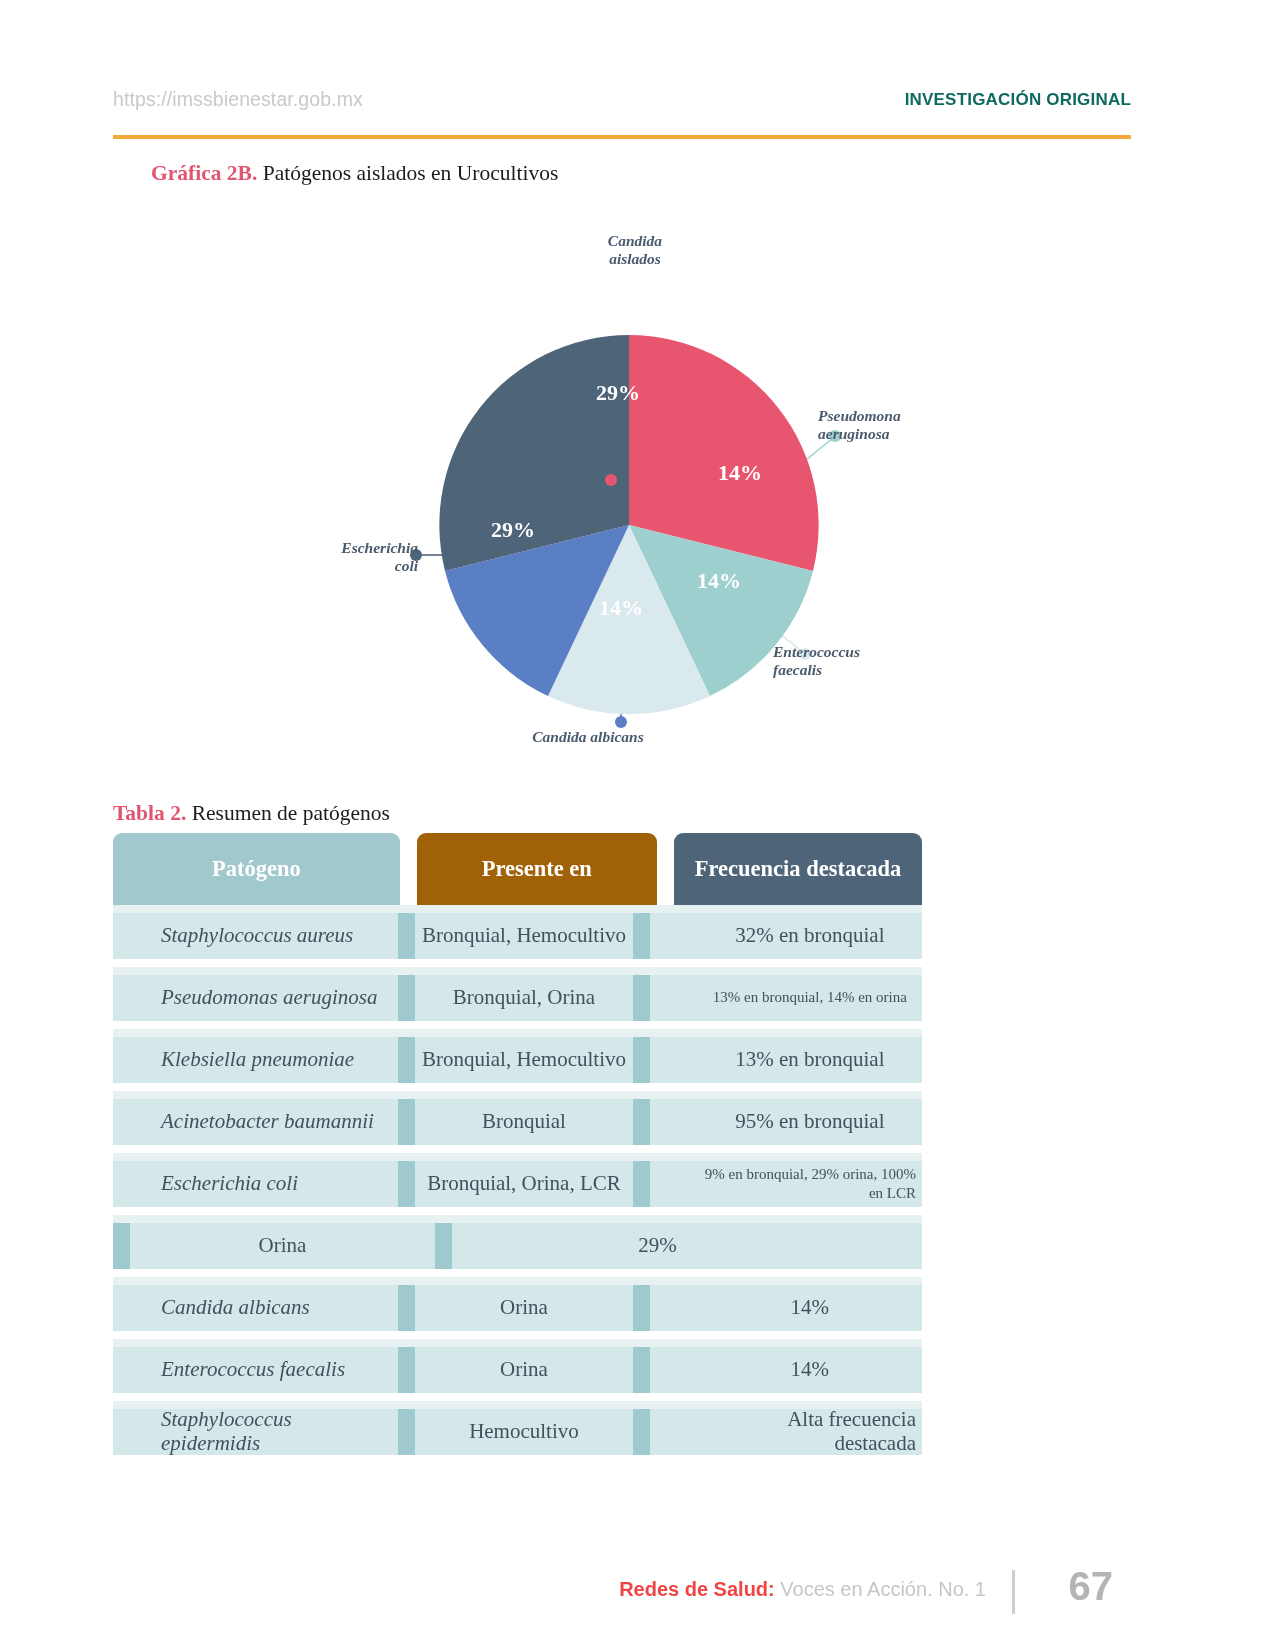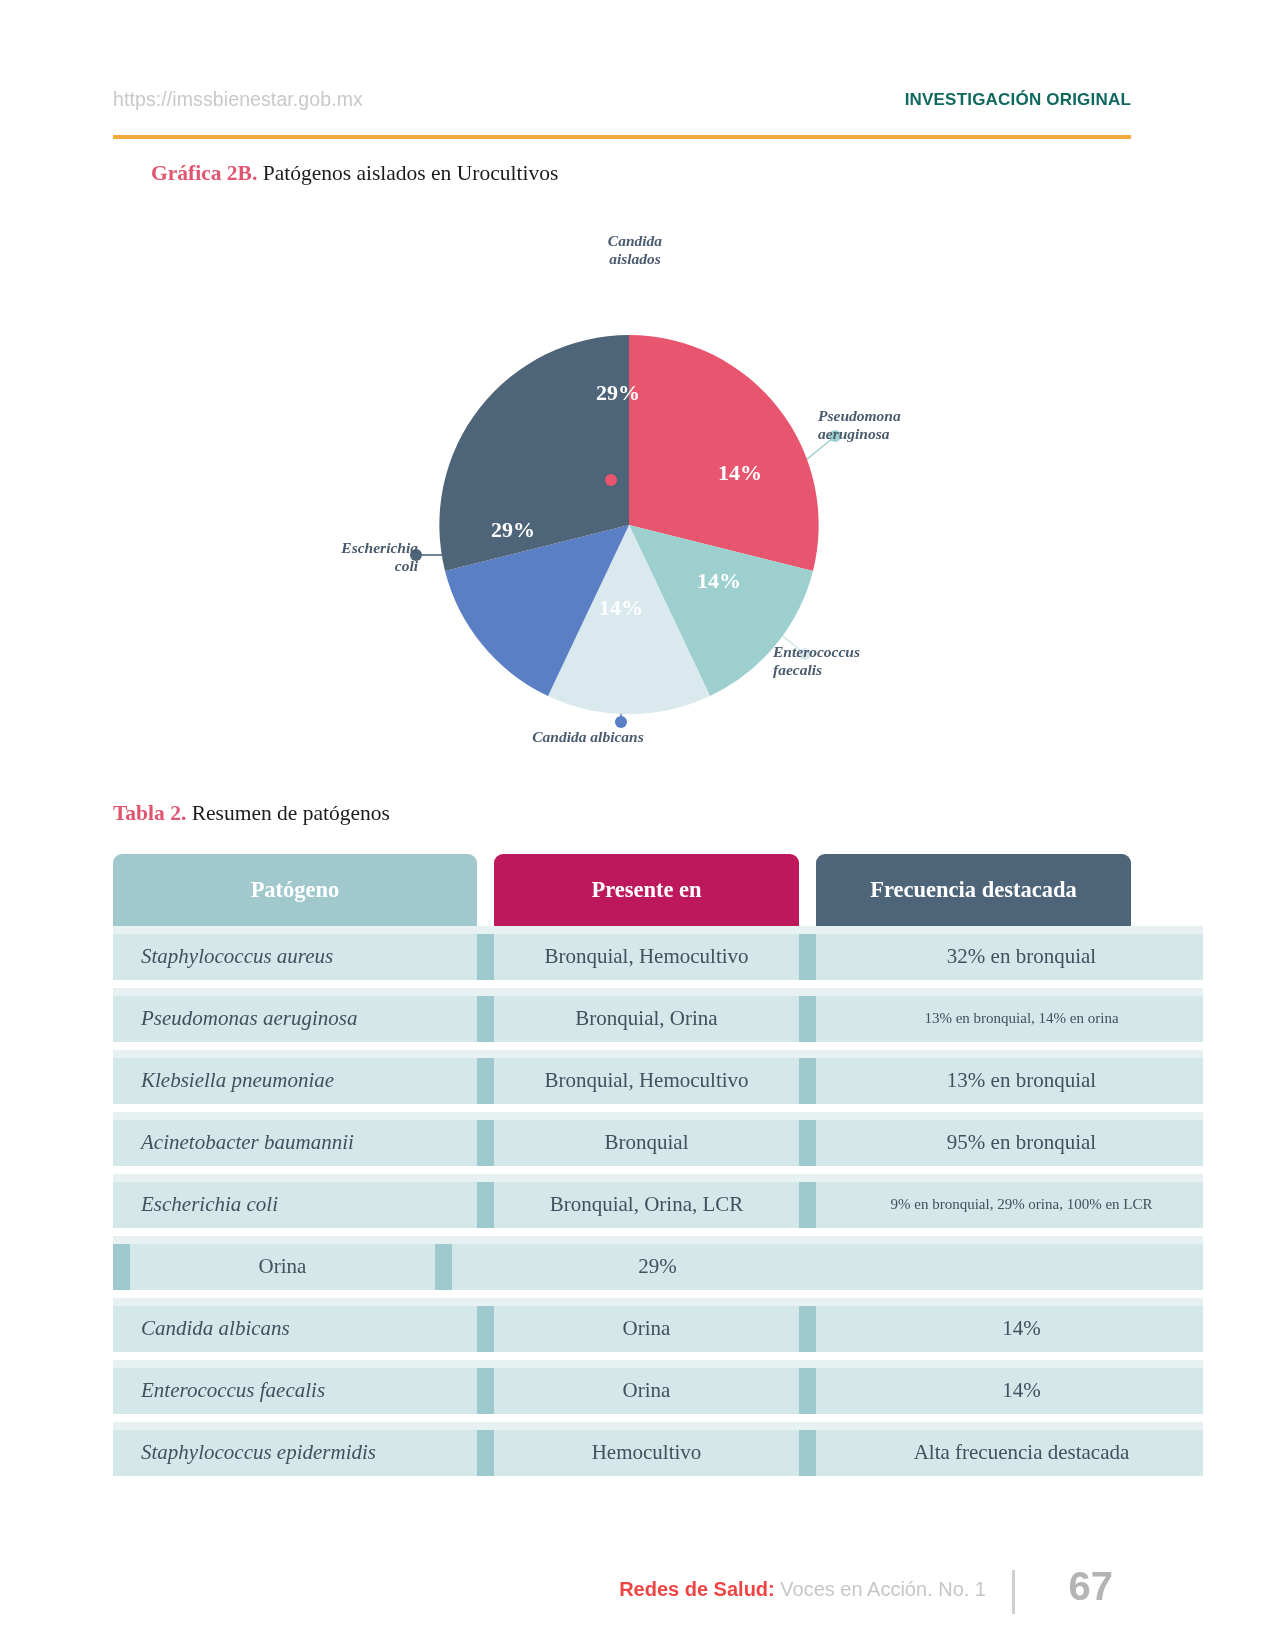--- a/index.html
+++ b/index.html
@@ -108,66 +108,66 @@
   }
   .tbl-caption .lead {
     color: #e25570;
     font-weight: bold;
   }
 
   
   .tbl {
     position: absolute;
     left: 113px;
-    top: 854px;
-    width: 1090px;
+    top: 833px;
+    width: 809px;
   }
   .tbl-head {
     display: flex;
     height: 72px;
     gap: 17px;
   }
   .th {
     display: flex;
     align-items: center;
     justify-content: center;
     text-align: center;
     color: #ffffff;
     font-weight: bold;
     font-size: 22.5px;
     line-height: 1.16;
     border-radius: 9px 9px 0 0;
   }
   .th-1 { width: 364px; background: #a0c8cd; }
-  .th-2 { width: 305px; background: #be185d; }
+  .th-2 { width: 305px; background: #a16207; }
   .th-3 { width: 315px; background: #4e6478; }
 
   .tbl-body { margin-top: 0; }
 
   .trow {
     display: flex;
     height: 46px;
     margin-bottom: 8px;
     background: #d4e7e9;
   }
   .cell {
     display: flex;
     align-items: center;
     justify-content: center;
-    text-align: center;
+    text-align: right;
     color: #41515e;
     font-size: 21px;
     line-height: 1.12;
     padding: 0 6px;
   }
   .cell.small {
     font-size: 15px;
     line-height: 1.3;
   }
-  .c-1 { width: 364px; justify-content: flex-start; padding-left: 28px; text-align: left; font-style: italic; }
+  .c-1 { width: 364px; justify-content: flex-start; padding-left: 28px; text-align: left; font-style: italic; margin-left: 20px; }
   .c-2 { width: 305px; }
   .c-3 { width: 315px; margin-left: 48px; }
   .sep {
     width: 17px;
     flex: 0 0 17px;
     background: #9ec9ce;
   }
   .gapbar {
     height: 8px;
     background: #e7f1f2;

